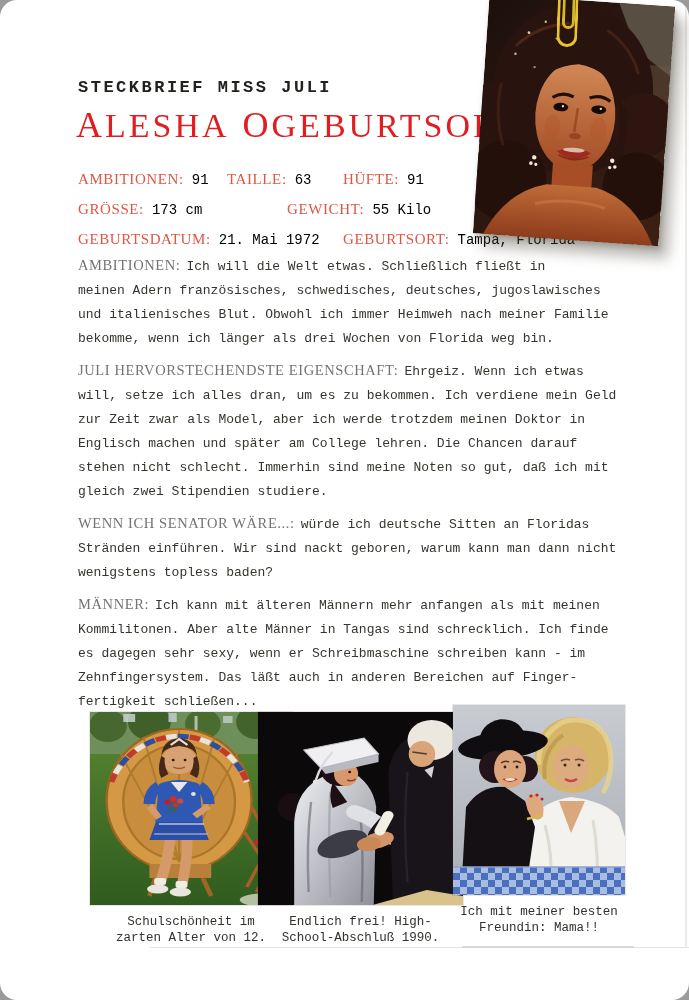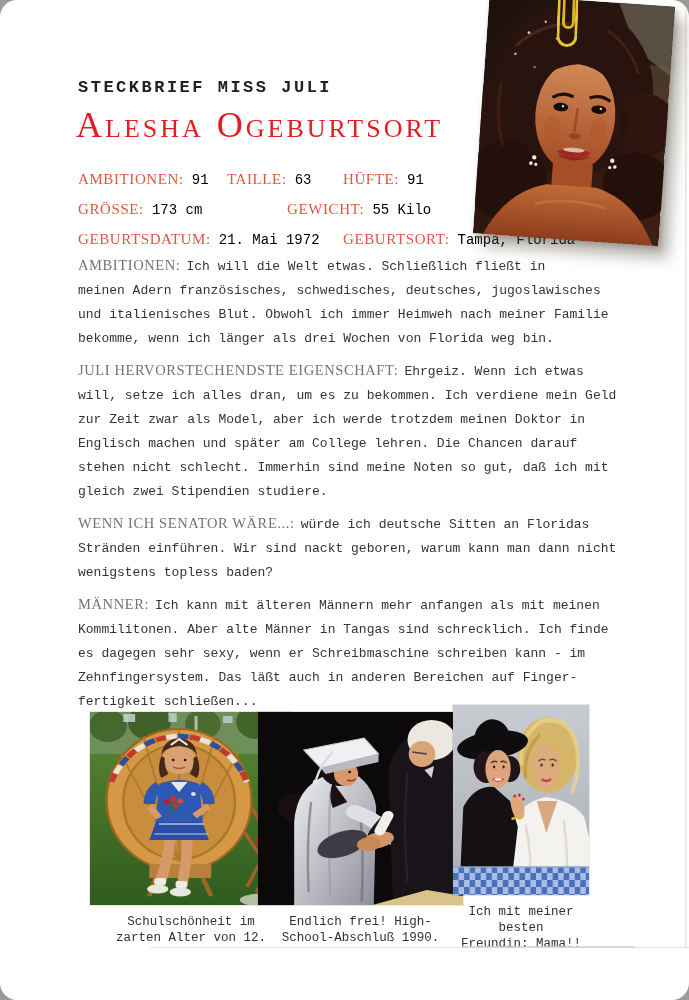--- a/index.html
+++ b/index.html
@@ -17,21 +17,21 @@
     font-family:"Liberation Mono",monospace;
     font-size:17px;font-weight:700;letter-spacing:2.5px;
     color:#22211e;white-space:nowrap;
   }
   .name{
     position:absolute;left:76px;top:103px;
     font-family:"Liberation Serif",serif;
     color:#e21d21;white-space:nowrap;line-height:44px;
   }
   .name .cap-big{font-size:36px;letter-spacing:3px;}
-  .name .cap-small{font-size:26px;letter-spacing:3px;}
+  .name .cap-small{font-size:34px;letter-spacing:3px;}
   .name .word-gap{margin-left:13px;}
   
   .stats{position:absolute;left:78px;top:170px;width:560px;}
   .stats-row{position:relative;height:30px;}
   .stat{position:absolute;top:0;white-space:nowrap;}
   .off-0{left:0;}
   .off-149{left:149px;}
   .off-209{left:209px;}
   .off-265{left:265px;}
   .stat-label{
@@ -79,21 +79,21 @@
   .photo{position:absolute;margin:0;}
   .photo .frame{
     width:100%;box-shadow:0 0 0 1px rgba(60,55,45,.12);
     overflow:hidden;
   }
   .photo svg{display:block;width:100%;height:100%;}
   .photo-1{left:90px;top:712px;width:202px;}
   .photo-1 .frame{height:193px;}
   .photo-2{left:258px;top:712px;width:205px;}
   .photo-2 .frame{height:193px;}
-  .photo-3{left:453px;top:705px;width:136px;}
+  .photo-3{left:453px;top:705px;width:172px;}
   .photo-3 .frame{height:190px;}
   .caption{
     margin-top:9px;text-align:center;
     font-family:"Liberation Mono",monospace;
     font-size:12.5px;line-height:16px;color:#33312c;
     white-space:pre-line;
   }
   
   .edge-v{position:absolute;left:685px;top:0;width:2px;height:948px;background:#eceae6;}
   .edge-h1{position:absolute;left:150px;top:947px;width:540px;height:1px;background:#e6e4e0;}

